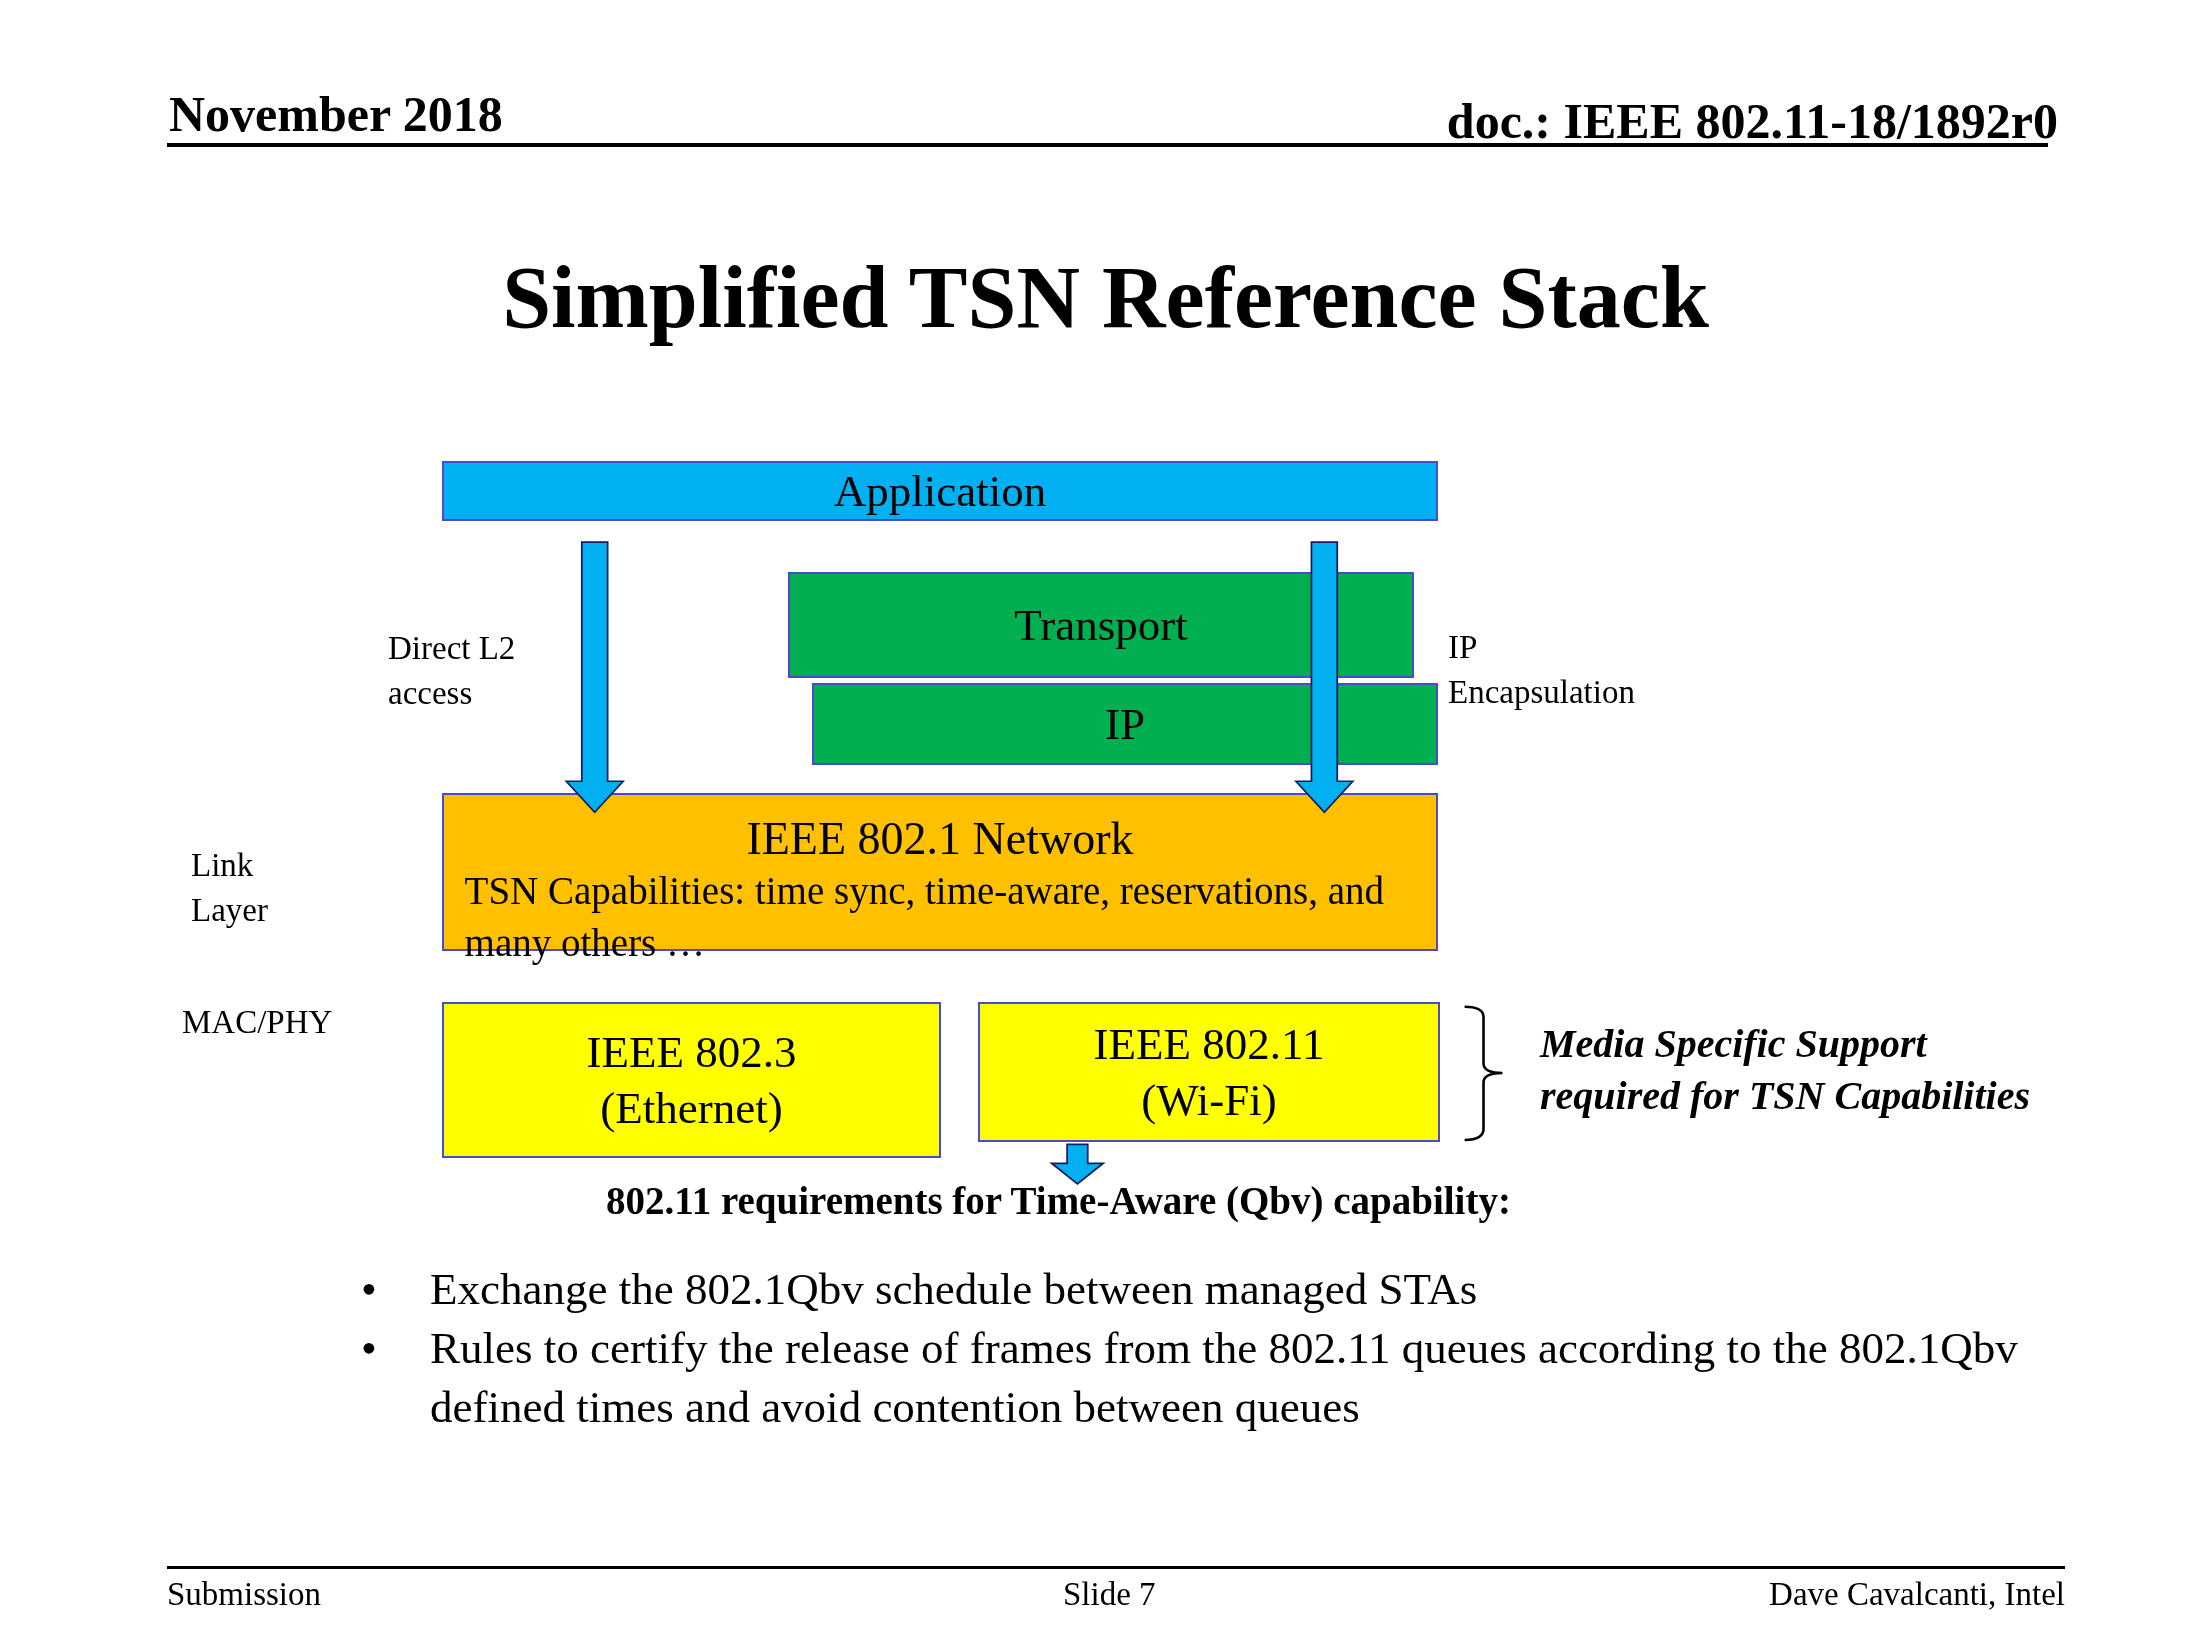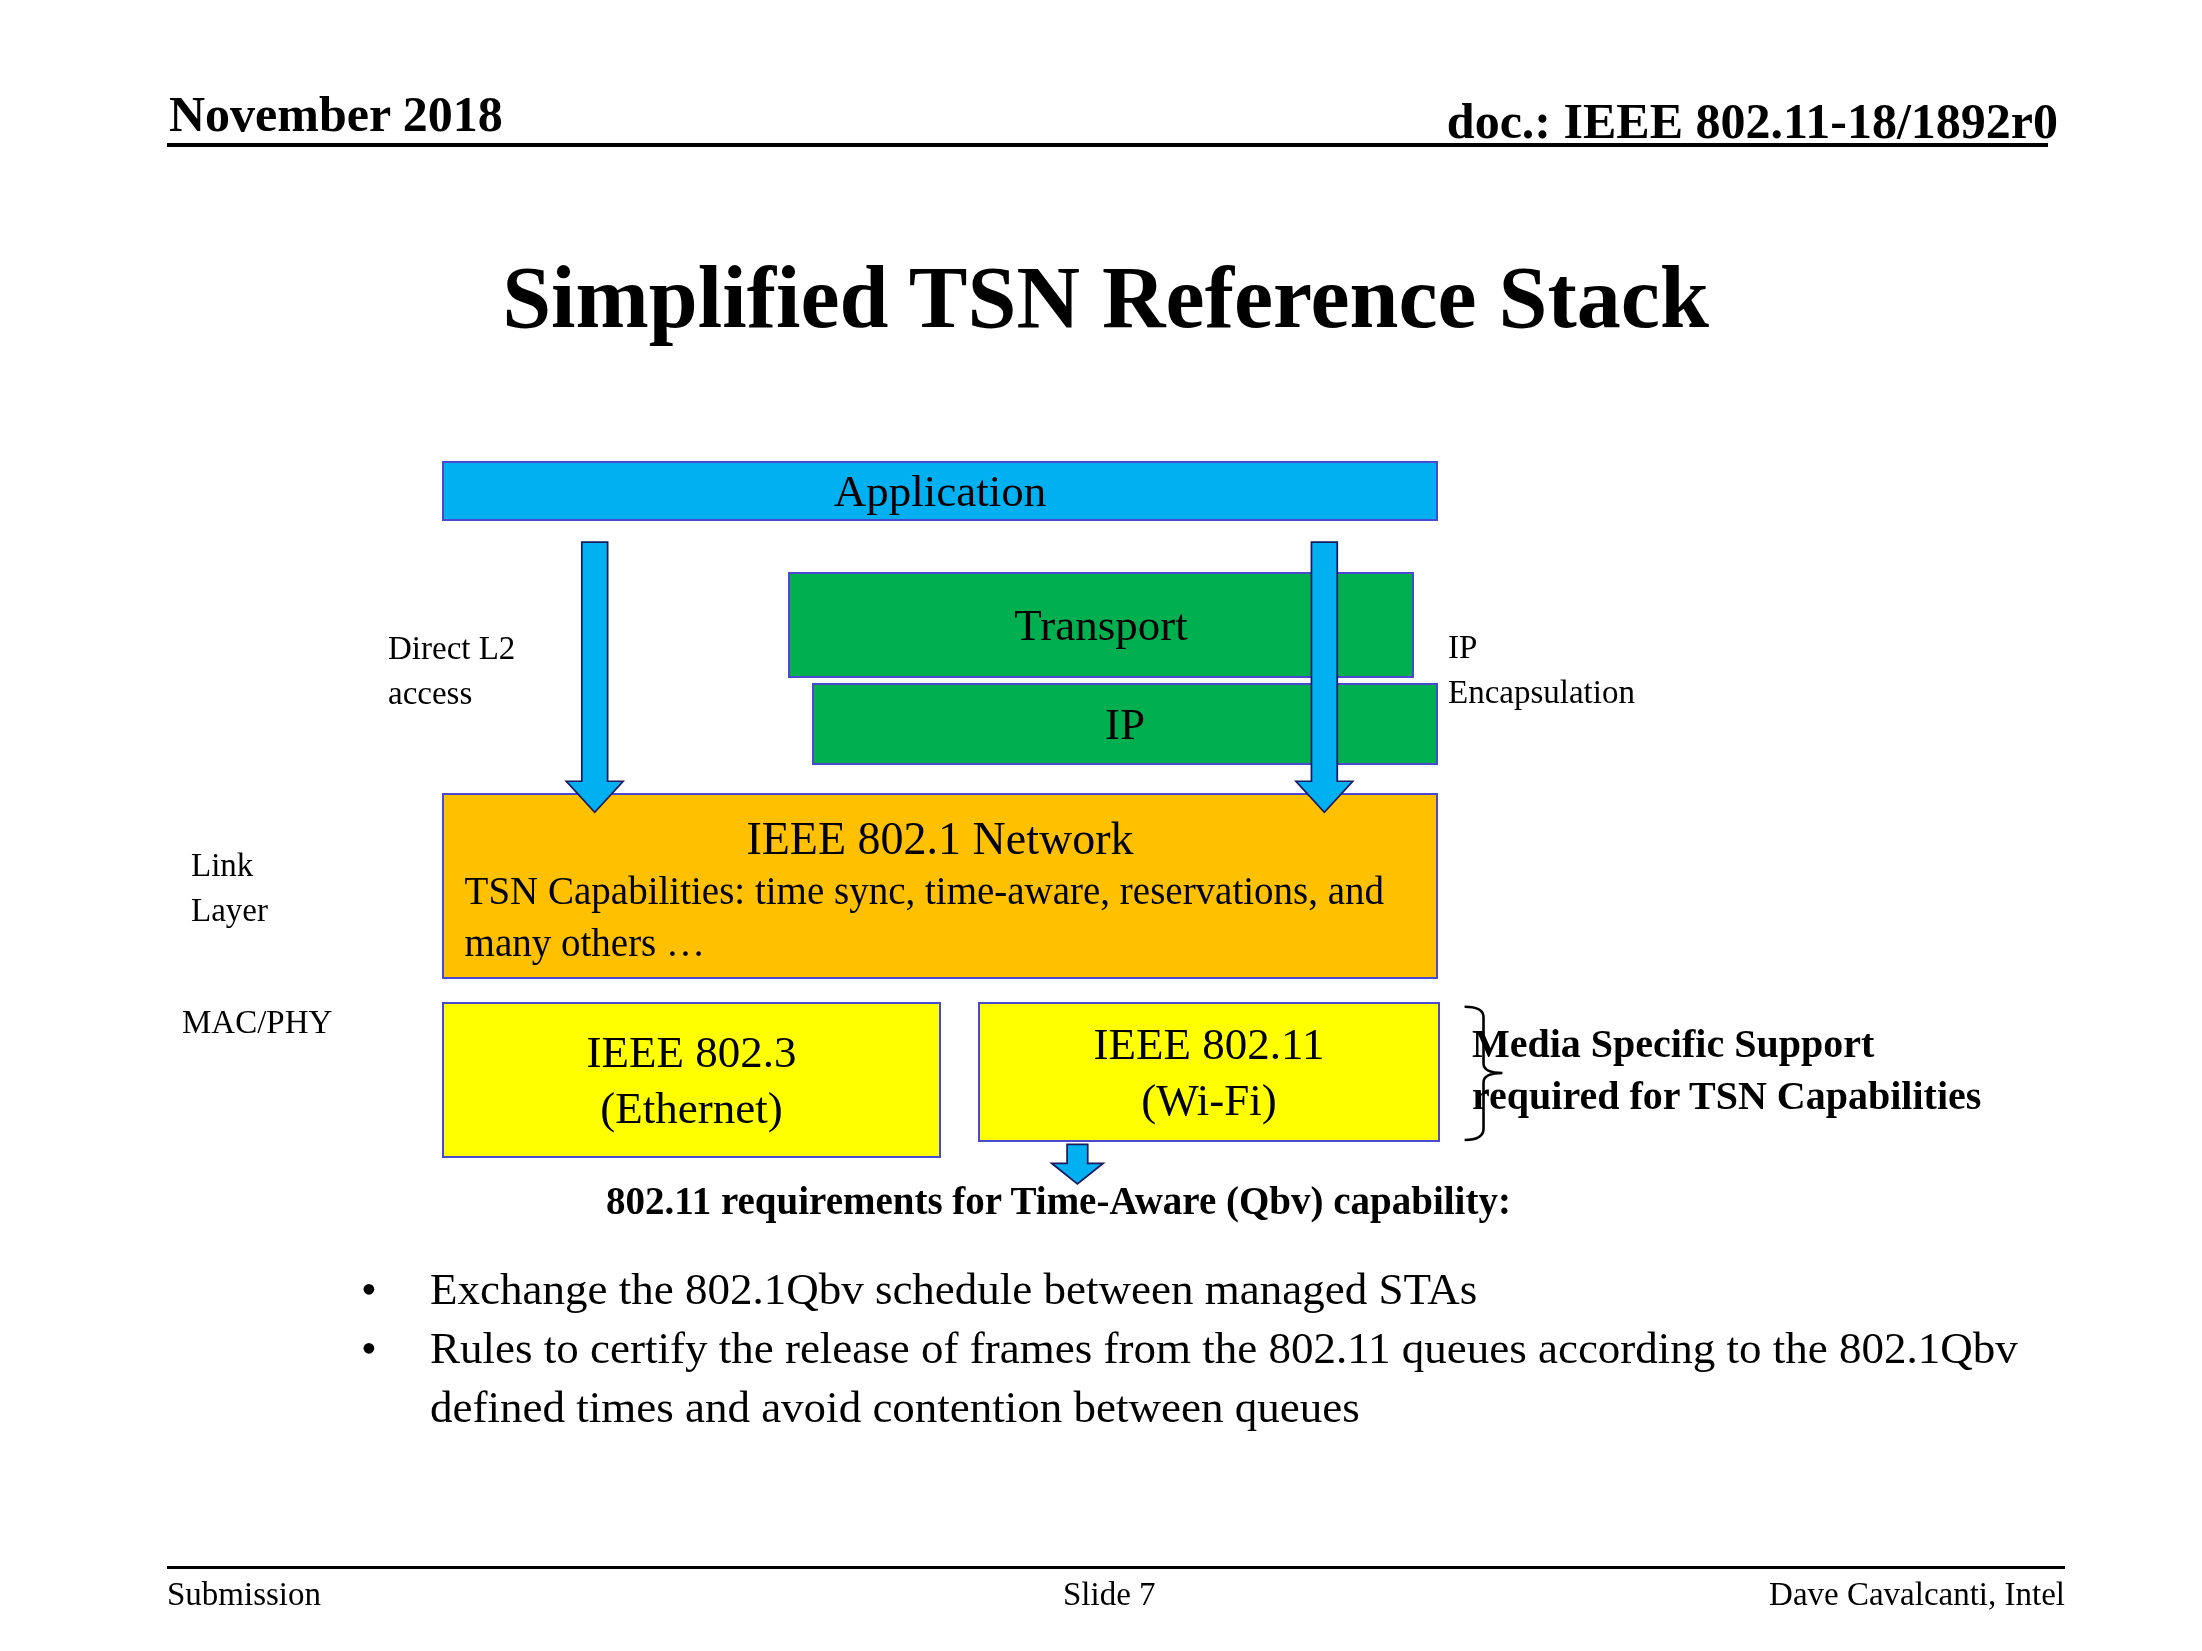--- a/index.html
+++ b/index.html
@@ -40,21 +40,21 @@
 </div>
 
 <div class="box green" style="left:788px; top:572px; width:626px; height:106px;">
   <span>Transport</span>
 </div>
 
 <div class="box green" style="left:812px; top:683px; width:626px; height:82px;">
   <span>IP</span>
 </div>
 
-<div class="box orange" style="left:442px; top:793px; width:996px; height:186px; align-items:flex-start; justify-content:flex-start; padding:17px 20.6px 0 20.6px;">
+<div class="box orange" style="left:442px; top:793px; width:996px; height:158px; align-items:flex-start; justify-content:flex-start; padding:17px 20.6px 0 20.6px;">
   <div style="width:100%; text-align:center; font-size:46px; line-height:53px;">IEEE 802.1 Network</div>
   <div style="text-align:left; font-size:39px; line-height:52px; width:955px;">TSN Capabilities: time sync, time-aware, reservations, and many others …</div>
 </div>
 
 <div class="box yellow" style="left:442px; top:1002px; width:499px; height:156px;">
   <span>IEEE 802.3</span>
   <span>(Ethernet)</span>
 </div>
 
 <div class="box yellow" style="left:978px; top:1002px; width:462px; height:140px;">
@@ -76,21 +76,21 @@
 <div class="lbl" style="left:1448px; top:625px;">
   <div>IP</div>
   <div>Encapsulation</div>
 </div>
 <div class="lbl" style="left:191px; top:843px;">
   <div>Link</div>
   <div>Layer</div>
 </div>
 <div class="lbl" style="left:182px; top:1000px;">MAC/PHY</div>
 
-<div class="media" style="left:1472px; top:1018px;">
+<div class="media" style="left:1540px; top:1018px;font-style:italic;">
   <div>Media Specific Support</div>
   <div>required for TSN Capabilities</div>
 </div>
 
 <div class="req" style="top:1178px;">802.11 requirements for Time-Aware (Qbv) capability:</div>
 
 <ul class="bullets">
   <li>
     <span class="bullet-dot">•</span>
     <span>Exchange the 802.1Qbv schedule between managed STAs</span>

